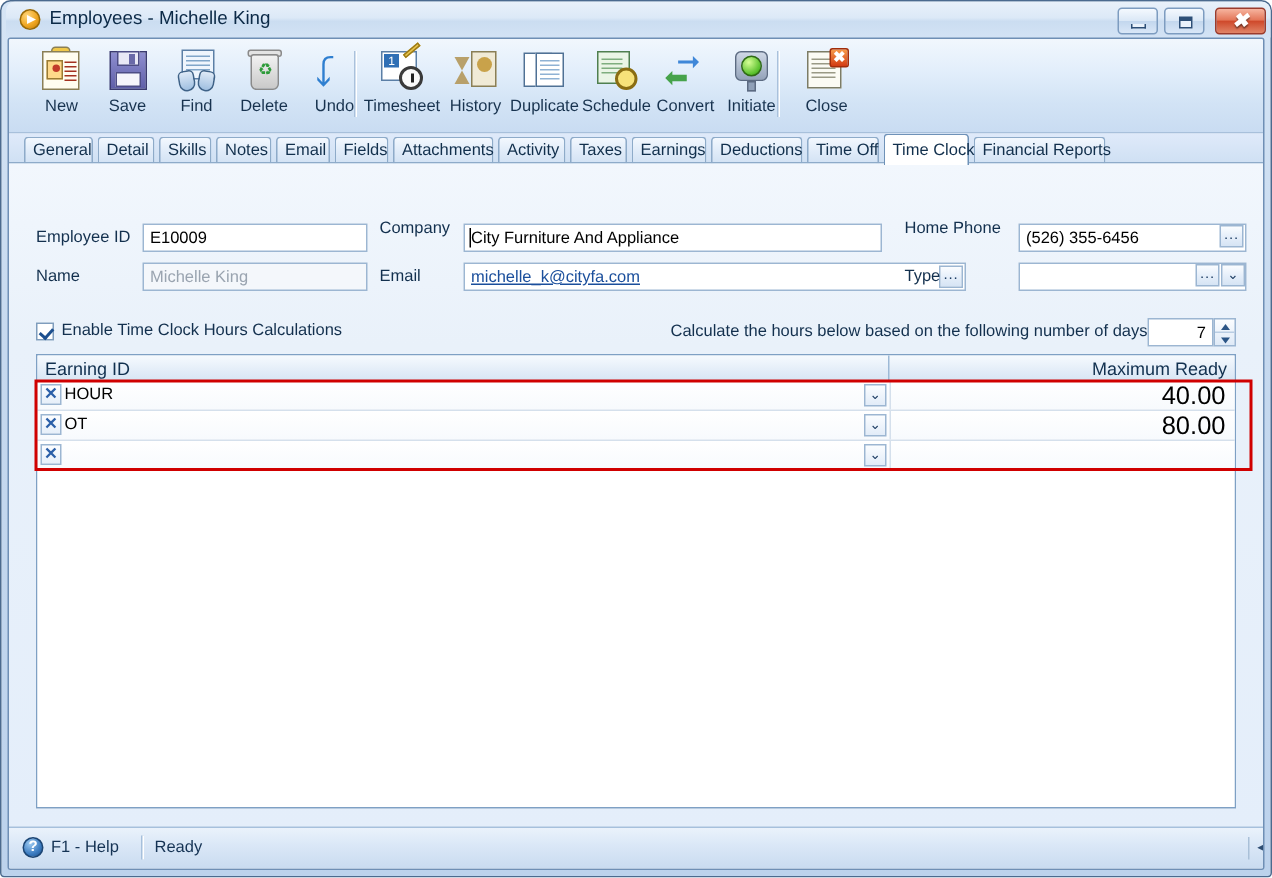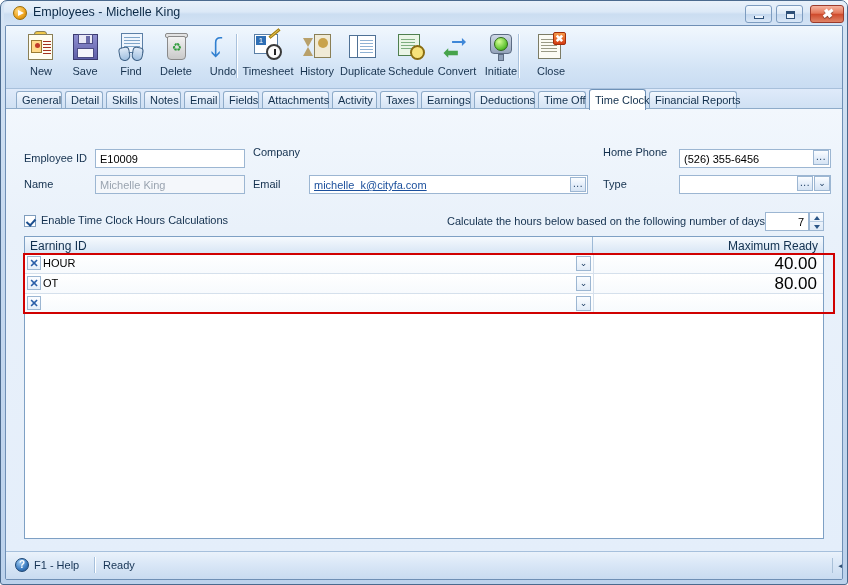--- a/index.html
+++ b/index.html
@@ -648,23 +648,24 @@
 
     <div id="page">
 
       <div class="fld-label" style="left:18px;top:43px">Employee ID</div>
       <div class="tbox" style="left:89px;top:40px;width:150px">E10009</div>
 
       <div class="fld-label" style="left:18px;top:69px">Name</div>
       <div class="tbox disabled" style="left:89px;top:66px;width:150px">Michelle King</div>
 
       <div class="fld-label" style="left:247px;top:37px">Company</div>
+      <div class="tbox focused" style="left:303px;top:40px;width:279px">City Furniture And Appliance</div>
 
       <div class="fld-label" style="left:247px;top:69px">Email</div>
-      <div class="tbox" style="left:303px;top:66px;width:279px">
+      <div class="tbox" style="left:303px;top:66px;width:335px">
         <span class="lnk">michelle_k@cityfa.com</span>
         <span class="ellbtn" style="right:1px">...</span>
       </div>
 
       <div class="fld-label" style="left:597px;top:37px">Home Phone</div>
       <div class="tbox" style="left:673px;top:40px;width:152px">(526) 355-6456</div>
       <div class="ellbtn" style="left:807px;top:41px">...</div>
 
       <div class="fld-label" style="left:597px;top:69px">Type</div>
       <div class="tbox" style="left:673px;top:66px;width:152px"></div>

